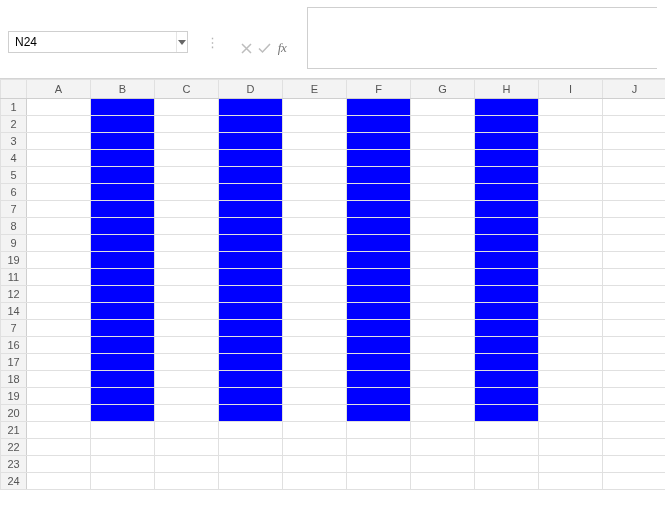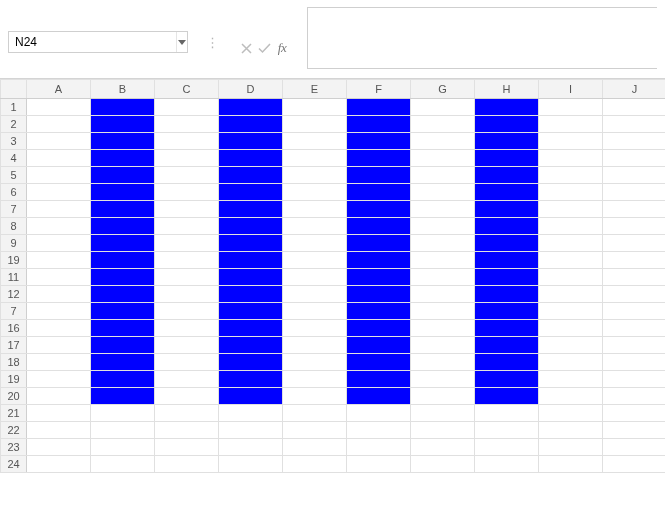--- a/index.html
+++ b/index.html
@@ -355,20 +355,33 @@
           <td class="cell colw"></td>
           <td class="cell colw filled" style="background: rgb(0, 0, 255);"></td>
           <td class="cell colw"></td>
           <td class="cell colw filled" style="background: rgb(0, 0, 255);"></td>
           <td class="cell colw"></td>
           <td class="cell colw filled" style="background: rgb(0, 0, 255);"></td>
           <td class="cell colw"></td>
           <td class="cell colw"></td>
         </tr>
         <tr>
+          <td class="rowhdr">14</td>
+          <td class="cell colw"></td>
+          <td class="cell colw filled" style="background: rgb(0, 0, 255);"></td>
+          <td class="cell colw"></td>
+          <td class="cell colw filled" style="background: rgb(0, 0, 255);"></td>
+          <td class="cell colw"></td>
+          <td class="cell colw filled" style="background: rgb(0, 0, 255);"></td>
+          <td class="cell colw"></td>
+          <td class="cell colw filled" style="background: rgb(0, 0, 255);"></td>
+          <td class="cell colw"></td>
+          <td class="cell colw"></td>
+        </tr>
+        <tr>
           <td class="rowhdr">7</td>
           <td class="cell colw"></td>
           <td class="cell colw filled" style="background: rgb(0, 0, 255);"></td>
           <td class="cell colw"></td>
           <td class="cell colw filled" style="background: rgb(0, 0, 255);"></td>
           <td class="cell colw"></td>
           <td class="cell colw filled" style="background: rgb(0, 0, 255);"></td>
           <td class="cell colw"></td>
           <td class="cell colw filled" style="background: rgb(0, 0, 255);"></td>
           <td class="cell colw"></td>

